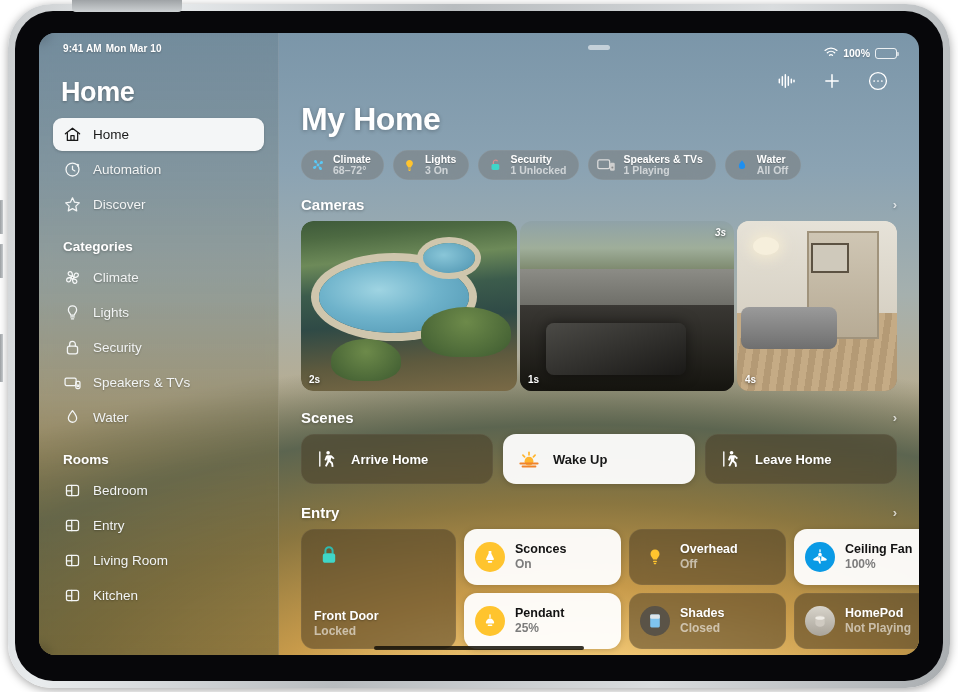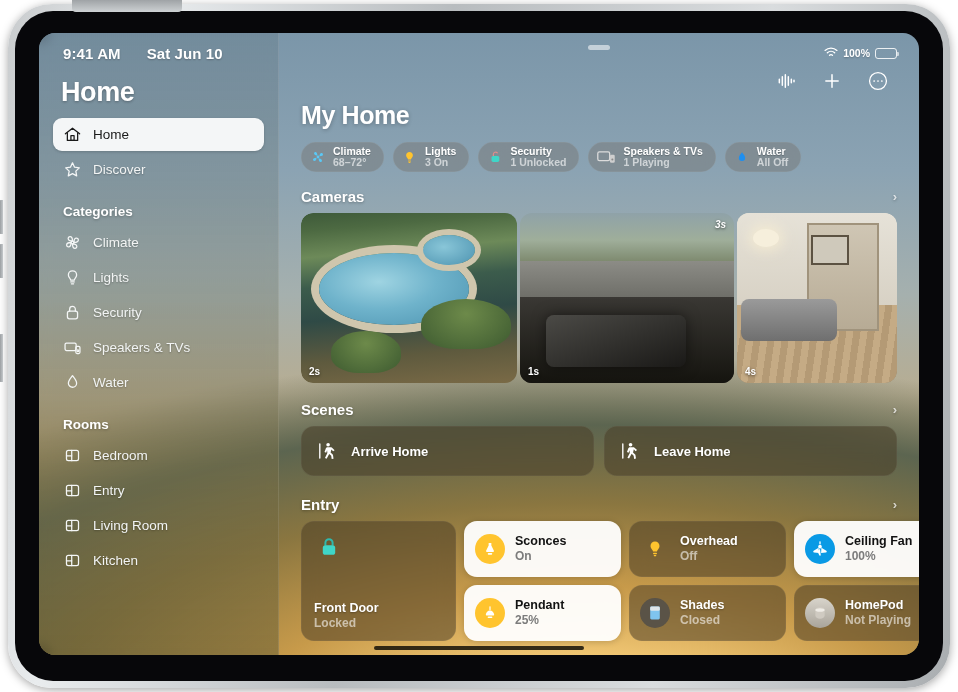--- a/index.html
+++ b/index.html
@@ -68,23 +68,23 @@
     height: 100%;
     padding: 10px 14px 0 14px;
     color: #fff;
     backdrop-filter: blur(6px);
     background: linear-gradient(180deg, rgba(108,131,146,.55) 0%, rgba(126,136,130,.45) 36%, rgba(124,112,70,.42) 68%, rgba(92,88,52,.48) 100%);
     border-right: 1px solid rgba(255,255,255,.10);
     z-index: 2;
   }
   #status-bar {
     height: 20px;
-    display: flex; align-items: center; gap: 26px;
+    display: flex; align-items: flex-start; gap: 4px;
     padding-left: 10px;
-    font-size: 15px; font-weight: 700;
+    font-size: 10px; font-weight: 700;
     color: #fff;
     letter-spacing: .1px;
     text-shadow: 0 1px 2px rgba(0,0,0,.25);
   }
   #sidebar-title {
     font-size: 27px; font-weight: 700;
     padding: 14px 8px 10px 8px;
     letter-spacing: -.4px;
     text-shadow: 0 1px 3px rgba(0,0,0,.3);
   }
@@ -159,21 +159,21 @@
     padding-right: 6px;
   }
   .toolbar-btn {
     width: 26px; height: 26px;
     display: flex; align-items: center; justify-content: center;
     color: #fff;
   }
   .toolbar-btn svg { fill: none; stroke: #fff; stroke-width: 1.8; stroke-linecap: round; stroke-linejoin: round; }
 
   #main-title {
-    font-size: 25px; font-weight: 700;
+    font-size: 32px; font-weight: 700;
     color: #fff;
     letter-spacing: -.4px;
     padding: 2px 0 12px 8px;
     text-shadow: 0 1px 4px rgba(0,0,0,.28);
   }
 
   
   #status-chips {
     display: flex; gap: 9px;
     padding-left: 8px;
@@ -359,34 +359,44 @@
   <div class="side-button" id="volume-down-button"></div>
   <div class="side-button" id="power-button"></div>
 
   <div id="device-bezel">
     <div id="screen">
       <div id="wallpaper"></div>
 
       <aside id="sidebar">
         <div id="status-bar">
           <span>9:41 AM</span>
-          <span>Sat Jun 10</span>
+          <span>Mon Mar 10</span>
         </div>
 
         <div id="sidebar-title">Home</div>
 
         <div class="nav-item selected">
           <span class="nav-icon">
             <svg viewBox="0 0 24 24">
                 <path d="M3 11.2 12 4l9 7.2"></path>
                 <path d="M5.5 10v9.5h13V10"></path>
                 <rect x="10" y="13.5" width="4" height="6"></rect>
               </svg>
           </span>
           <span>Home</span>
+        </div>
+        <div class="nav-item">
+          <span class="nav-icon">
+            <svg viewBox="0 0 24 24">
+                <circle cx="12" cy="12" r="8.2"></circle>
+                <path d="M12 7.6V12l3 1.8"></path>
+                <path d="M17.6 5.6l2 .6-.6 2"></path>
+              </svg>
+          </span>
+          <span>Automation</span>
         </div>
         <div class="nav-item">
           <span class="nav-icon">
             <svg viewBox="0 0 24 24">
                 <path d="M12 3.6l2.6 5.5 6 .8-4.4 4.2 1.1 6-5.3-2.9-5.3 2.9 1.1-6L3.4 9.9l6-.8z"></path>
               </svg>
           </span>
           <span>Discover</span>
         </div>
 
@@ -633,20 +643,35 @@
           <div class="scene-tile">
             <span class="scene-icon">
               <svg width="22" height="22" viewBox="0 0 24 24" fill="#fff">
                   <rect x="3.4" y="3.6" width="1.5" height="16.8" rx=".7"></rect>
                   <circle cx="13.2" cy="5.2" r="2"></circle>
                   <path d="M12.6 8c-1 0-1.7.6-2 1.5l-1.3 3.6 1.8.7 1-2.6.3 3-2.6 5.3 1.8.9 2.8-5.2 2.2 2.1.5 3.4 2-.3-.6-4.2-2.6-2.6.9-3.3 1.9 2.1 1.6-1.3-2.8-2.6c-.6-.5-1.2-.5-1.8-.5z"></path>
                 </svg>
             </span>
             <span class="scene-label">Arrive Home</span>
           </div>
+          <div class="scene-tile active">
+            <span class="scene-icon">
+              <svg width="24" height="24" viewBox="0 0 24 24">
+                  <circle cx="12" cy="14.2" r="4.4" fill="#ffb52e"></circle>
+                  <g stroke="#ffb52e" stroke-width="1.7" stroke-linecap="round">
+                    <path d="M12 5.4v2.4"></path>
+                    <path d="M5.9 8.1l1.7 1.7"></path>
+                    <path d="M18.1 8.1l-1.7 1.7"></path>
+                  </g>
+                  <rect x="2.4" y="15.6" width="19.2" height="2" rx="1" fill="#f0832a"></rect>
+                  <rect x="4.6" y="18.6" width="14.8" height="1.8" rx=".9" fill="#f0832a"></rect>
+                </svg>
+            </span>
+            <span class="scene-label">Wake Up</span>
+          </div>
           <div class="scene-tile">
             <span class="scene-icon">
               <svg width="22" height="22" viewBox="0 0 24 24" fill="#fff">
                   <rect x="3.4" y="3.6" width="1.5" height="16.8" rx=".7"></rect>
                   <circle cx="12.6" cy="5.2" r="2"></circle>
                   <path d="M12 8c-1 0-1.7.6-2 1.5L8.7 13l1.8.8 1-2.7.3 3-2.6 5.3 1.8.9 2.8-5.2 2.2 2.1.5 3.4 2-.3-.6-4.2-2.6-2.6.9-3.3 1.9 2.1 1.6-1.3-2.8-2.6c-.6-.5-1.2-.5-1.9-.4z"></path>
                 </svg>
             </span>
             <span class="scene-label">Leave Home</span>
           </div>

